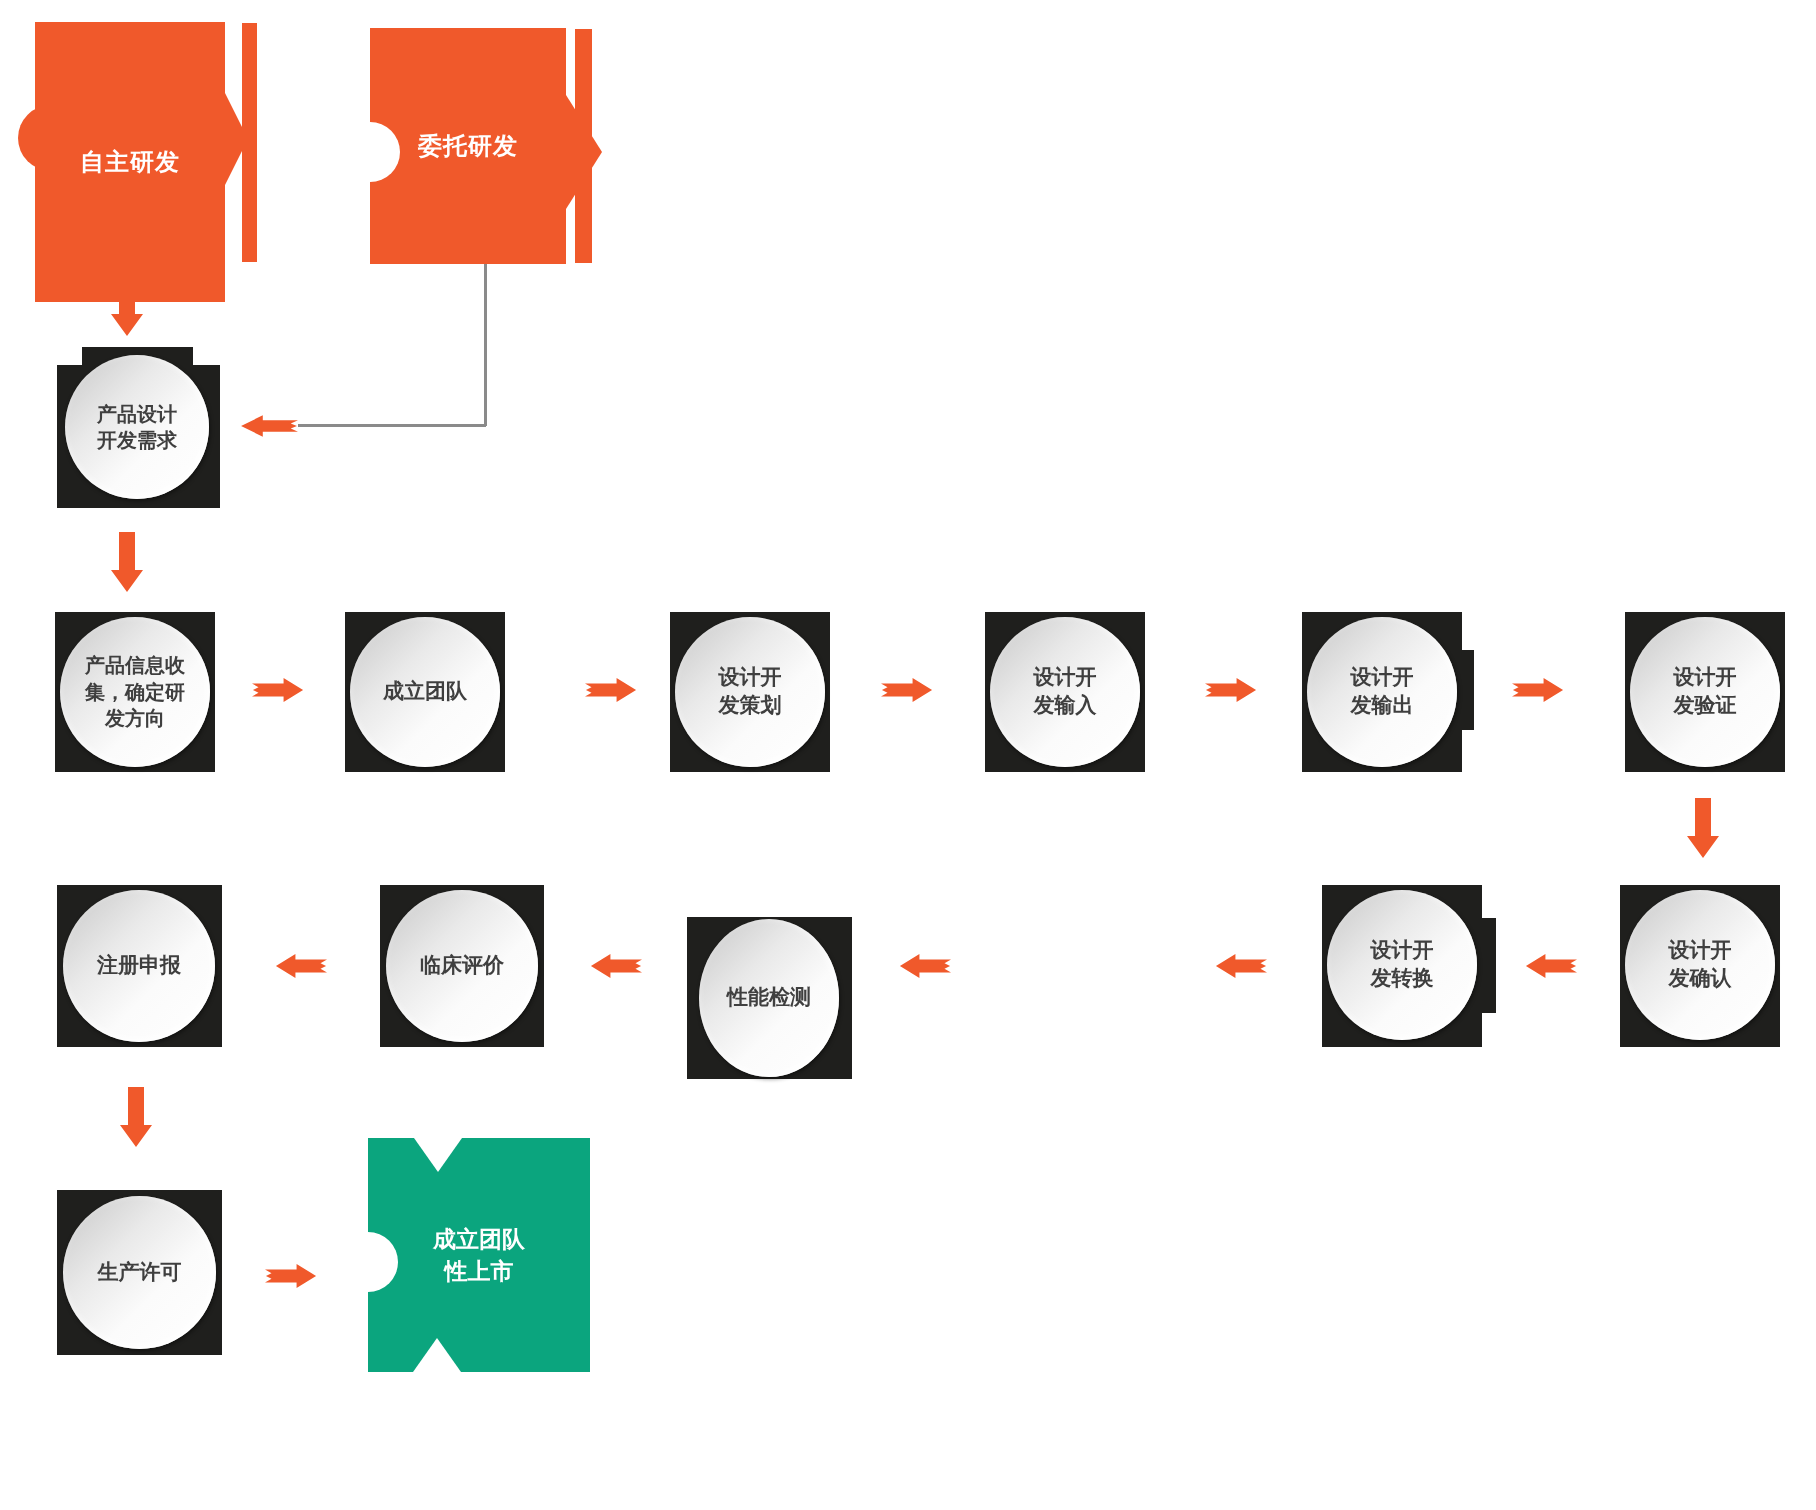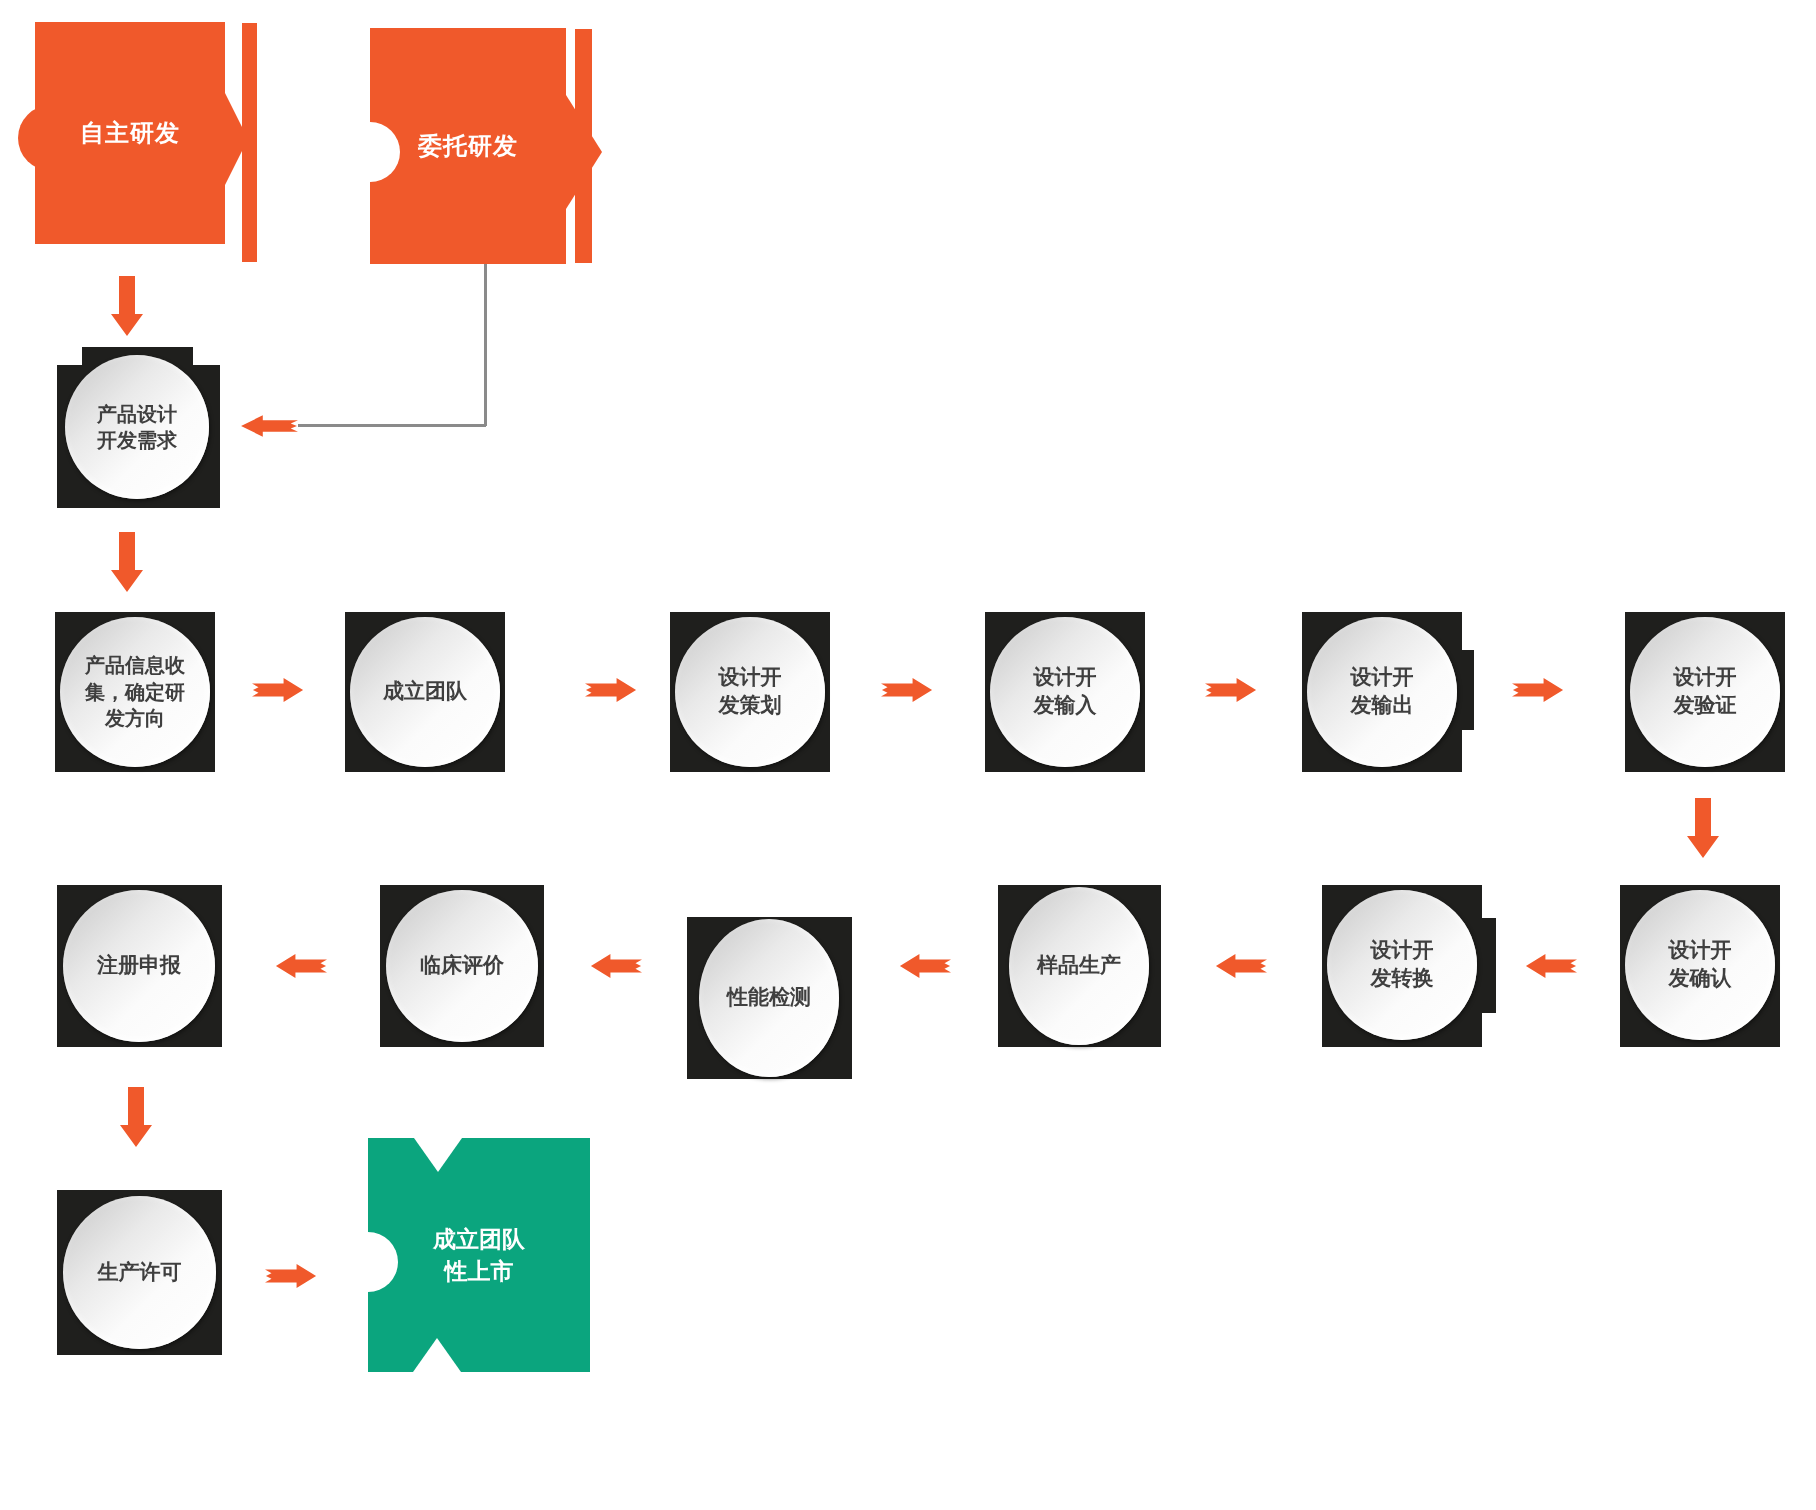--- a/index.html
+++ b/index.html
@@ -44,21 +44,21 @@
   .flip{transform:scaleX(-1);}
   .gline{position:absolute;background:var(--connector-gray,#8A8A8A);}
 </style>
 </head>
 <body>
 
 <div class="canvas">
 
   <div class="source" style="left:18px;top:22px;width:242px;height:242px;">
     <div class="bump" style="left:0;top:83px;width:66px;height:66px;"></div>
-    <div class="srcrect" style="left:17px;top:0;width:190px;height:222px;">
+    <div class="srcrect" style="left:17px;top:0;width:190px;height:280px;">
       <span>自主研发</span>
     </div>
     <div class="tri-r" style="left:207px;top:71px;border-top:46px solid transparent;border-bottom:46px solid transparent;border-left:23px solid var(--orange,#F0592B);"></div>
     <div class="bar" style="left:224px;top:1px;width:15px;height:239px;"></div>
   </div>
 
   <div class="source" style="left:338px;top:28px;width:280px;height:240px;">
     <div class="srcrect" style="left:32px;top:0;width:196px;height:236px;">
       <span>委托研发</span>
     </div>
@@ -194,26 +194,20 @@
     </div>
   </div>
 
   <div class="node" style="left:687px;top:885px;width:165px;height:162px;margin-top:32px;">
     <div class="sq2"></div>
     <div class="circle" style="left:12px;top:2px;width:140px;height:158px;">
       <div>性能检测</div>
     </div>
   </div>
 
-  <div class="node" style="left:998px;top:885px;width:163px;height:162px;">
-    <div class="sq2"></div>
-    <div class="circle" style="left:11px;top:2px;width:140px;height:158px;">
-      <div>样品生产</div>
-    </div>
-  </div>
 
   <div class="node" style="left:1322px;top:885px;width:160px;height:162px;">
     <div class="sq2"></div>
     <div class="tab" style="left:158px;top:33px;width:16px;height:95px;"></div>
     <div class="circle" style="left:5px;top:5px;width:150px;height:150px;">
       <div>设计开</div>
       <div>发转换</div>
     </div>
   </div>
 

